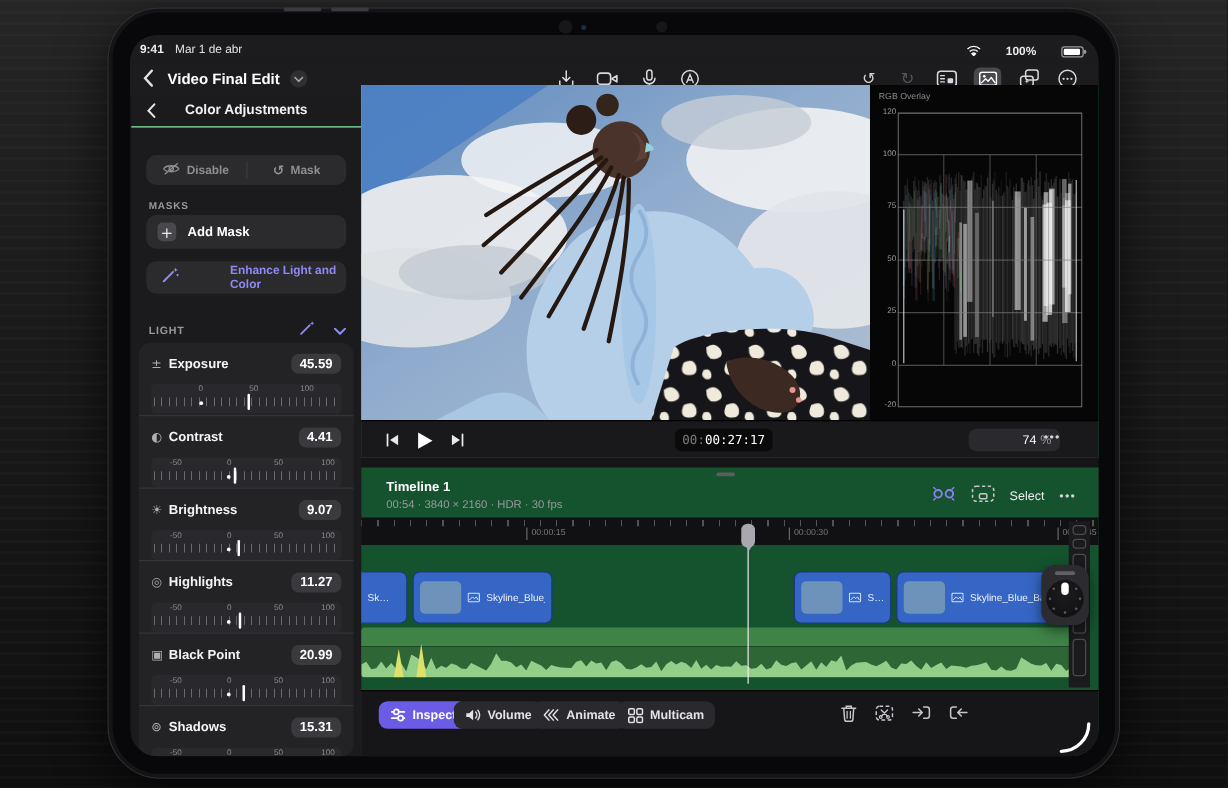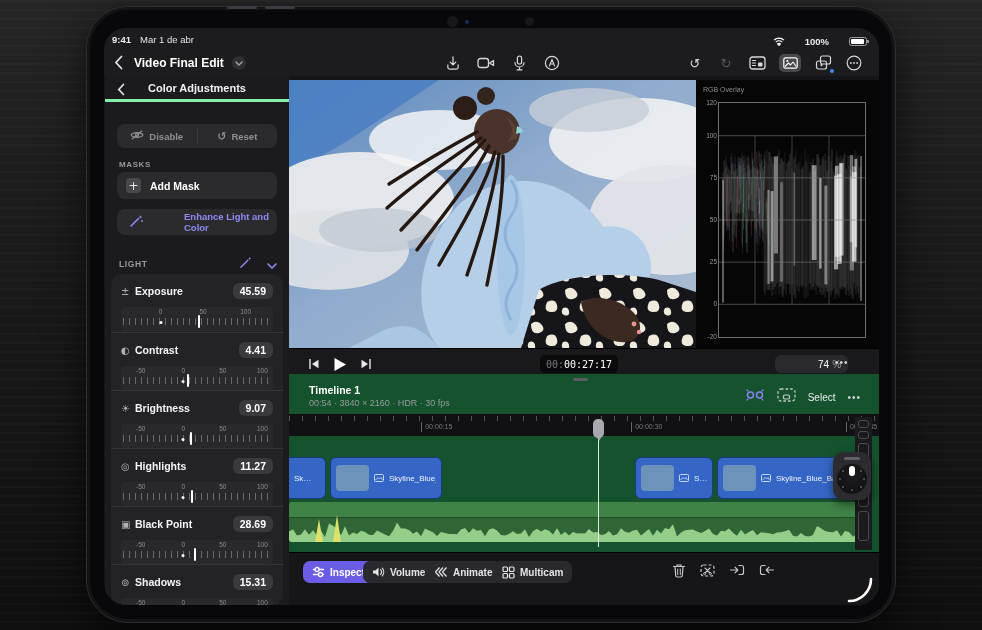--- a/index.html
+++ b/index.html
@@ -39,21 +39,21 @@
   .ibtn{width:18px;height:18px;display:flex;align-items:center;justify-content:center;color:#d9d9dd;}
   .ibtn svg{display:block;}
   .glyph{font-family:"DejaVu Sans",sans-serif;}
   .g-undo{font-size:13px;color:#d2d2d6;} .g-redo{font-size:13px;color:#55555a;}
   .media-active{background:#47474c;border-radius:5px;width:22px;height:18px;}
   .fx-wrap{position:relative;}
   .fx-dot{position:absolute;right:-2px;bottom:-1px;width:4px;height:4px;border-radius:50%;background:#3f8df7;}
 
   
   .panel{position:absolute;left:1px;top:48px;width:184px;height:529px;background:#1b1b1d;color:#f1f1f4;}
-  .p-head{position:absolute;left:0;top:0;width:184px;height:26px;border-bottom:3px solid #86efac;}
+  .p-head{position:absolute;left:0;top:0;width:184px;height:26px;border-bottom:1px solid #86efac;}
   .p-head-back{position:absolute;left:12px;top:6px;}
   .p-title{position:absolute;left:0;right:0;top:6px;text-align:center;font-size:11px;font-weight:700;}
   .p-dr{position:absolute;left:12px;top:48px;width:160px;height:24px;background:#2b2b2e;border-radius:8px;display:flex;align-items:center;}
   .p-dr .half{flex:1;display:flex;align-items:center;justify-content:center;gap:5px;color:#8e8e93;font-size:9.5px;font-weight:600;}
   .p-dr .sep{width:1px;height:14px;background:#3c3c40;}
   .g-reset{font-size:11px;}
   .p-masks{position:absolute;left:14px;top:84px;font-size:8px;letter-spacing:.6px;color:#98989d;font-weight:600;}
   .p-addmask{position:absolute;left:12px;top:96px;width:160px;height:27px;background:#2b2b2e;border-radius:8px;display:flex;align-items:center;gap:9px;padding-left:9px;}
   .plusbox{width:15px;height:15px;border-radius:4px;background:#48484d;display:flex;align-items:center;justify-content:center;font-size:12px;color:#e8e8ec;}
   .p-addmask .lbl{font-size:10.5px;font-weight:600;color:#fff;}
@@ -71,21 +71,21 @@
   .s-val{background:#3a3a3e;border-radius:6px;padding:2px 7px;font-size:10.5px;font-weight:700;color:#fff;}
   .s-ruler{position:relative;margin-top:6px;height:24px;background:#29292d;border-radius:4px;}
   .ticks{position:absolute;left:0;right:0;top:1px;height:8px;}
   .tick-label{position:absolute;top:0;transform:translateX(-50%);font-size:6.5px;color:#8b8b90;}
   .tickbar{position:absolute;left:2px;right:2px;top:11px;height:7px;
     background:repeating-linear-gradient(90deg,rgba(255,255,255,.30) 0 1px,transparent 1px 6px);}
   .dot{position:absolute;top:14px;width:3px;height:3px;border-radius:50%;background:#fff;transform:translateX(-50%);}
   .thumb{position:absolute;top:8px;width:2px;height:13px;border-radius:1px;background:#fff;transform:translateX(-50%);}
 
   
-  .viewer{position:absolute;left:185px;top:52px;width:590px;height:298px;background:#15803d;}
+  .viewer{position:absolute;left:185px;top:40px;width:590px;height:298px;background:#15803d;}
   .preview{position:absolute;left:0;top:0;width:407px;height:268px;overflow:hidden;background:#8fa9c6;}
   .scope{position:absolute;left:407px;top:0;width:183px;height:268px;background:#060607;}
   .sc-title{position:absolute;left:7px;top:6px;font-size:7px;color:#8a8a8f;}
   .sc-ylab{position:absolute;left:7px;top:22px;width:14px;height:234px;}
   .ylab{position:absolute;right:0;transform:translateY(-50%);font-size:6.5px;color:#9a9a9f;}
   #scope-trace{position:absolute;left:22px;top:22px;}
   .playbar{position:absolute;left:0;top:268px;width:590px;height:30px;background:#19191b;border-top:1px solid #000;}
   .pb-btn{position:absolute;top:7px;width:18px;height:16px;display:flex;align-items:center;justify-content:center;color:#e8e8ea;}
   .tc{position:absolute;left:251px;top:6px;width:78px;height:18px;background:#0a0a0b;border-radius:5px;display:flex;align-items:center;justify-content:center;font-family:"DejaVu Sans Mono",monospace;font-size:10px;}
   .tc-dim{color:#7b7b80;} .tc-main{color:#fff;}
@@ -252,21 +252,21 @@
          <span><svg width="14" height="10" viewBox="0 0 14 10">
                   <path d="M1 5 C3 1.8 11 1.8 13 5 C11 8.2 3 8.2 1 5 Z" fill="none" stroke="#8e8e93" stroke-width="1.1"></path>
                   <circle cx="7" cy="5" r="1.7" fill="none" stroke="#8e8e93" stroke-width="1.1"></circle>
                   <path d="M2.2 9 L11.8 1" stroke="#8e8e93" stroke-width="1.1" stroke-linecap="round"></path>
                 </svg></span>
          <span>Disable</span>
        </div>
        <div class="sep"></div>
        <div class="half">
          <span class="glyph g-reset">↺</span>
-         <span>Reset</span>
+         <span>Mask</span>
        </div>
      </div>
      <div class="p-masks">MASKS</div>
      <div class="p-addmask">
        <span class="plusbox glyph">+</span>
        <span class="lbl">Add Mask</span>
      </div>
      <div class="p-enhance">
        <span><svg width="15" height="15" viewBox="0 0 15 15">
                 <path d="M2 13 L9.5 5.5" stroke="#8e8bf5" stroke-width="1.6" stroke-linecap="round"></path>
@@ -355,21 +355,21 @@
                 </div>
                 <div class="tickbar"></div>
                 <div class="dot" style="left: 41%;"></div>
                 <div class="thumb" style="left: 47%;"></div>
               </div>
        </div>
        <div class="slider-block">
          <div class="s-row">
                 <span class="s-ico">▣</span>
                 <span class="s-name">Black Point</span>
-                <span class="s-val">28.69</span>
+                <span class="s-val">20.99</span>
               </div>
          <div class="s-ruler">
                 <div class="ticks">
                   <span class="tick-label" style="left: 13%;">-50</span>
                   <span class="tick-label" style="left: 41%;">0</span>
                   <span class="tick-label" style="left: 67%;">50</span>
                   <span class="tick-label" style="left: 93%;">100</span>
                 </div>
                 <div class="tickbar"></div>
                 <div class="dot" style="left: 41%;"></div>

